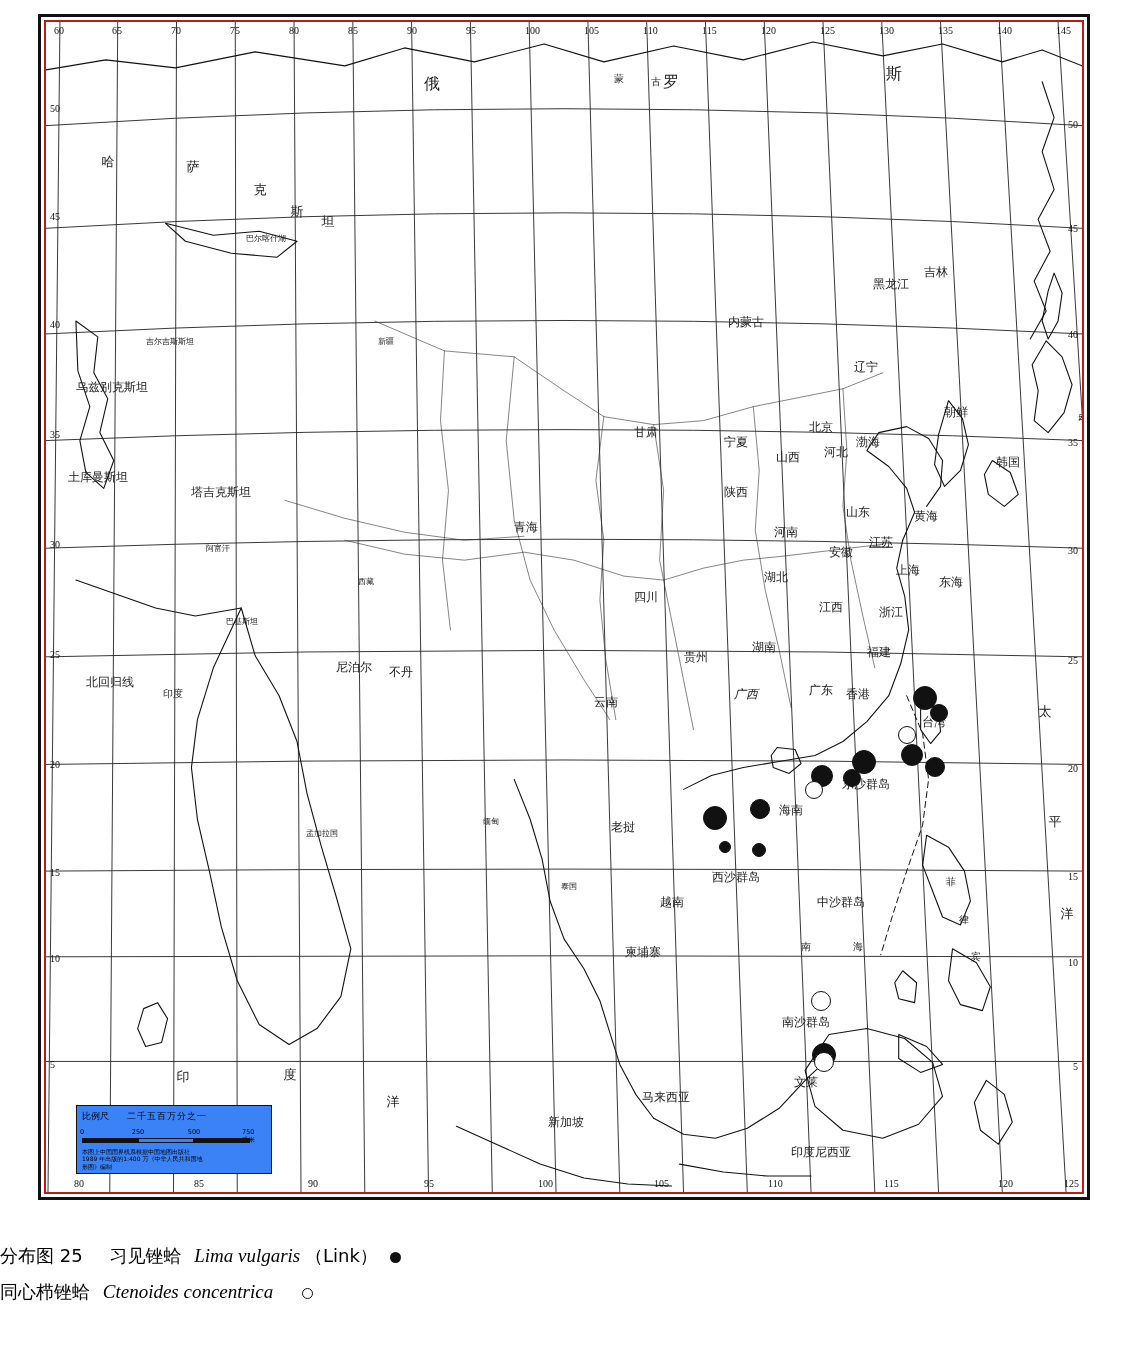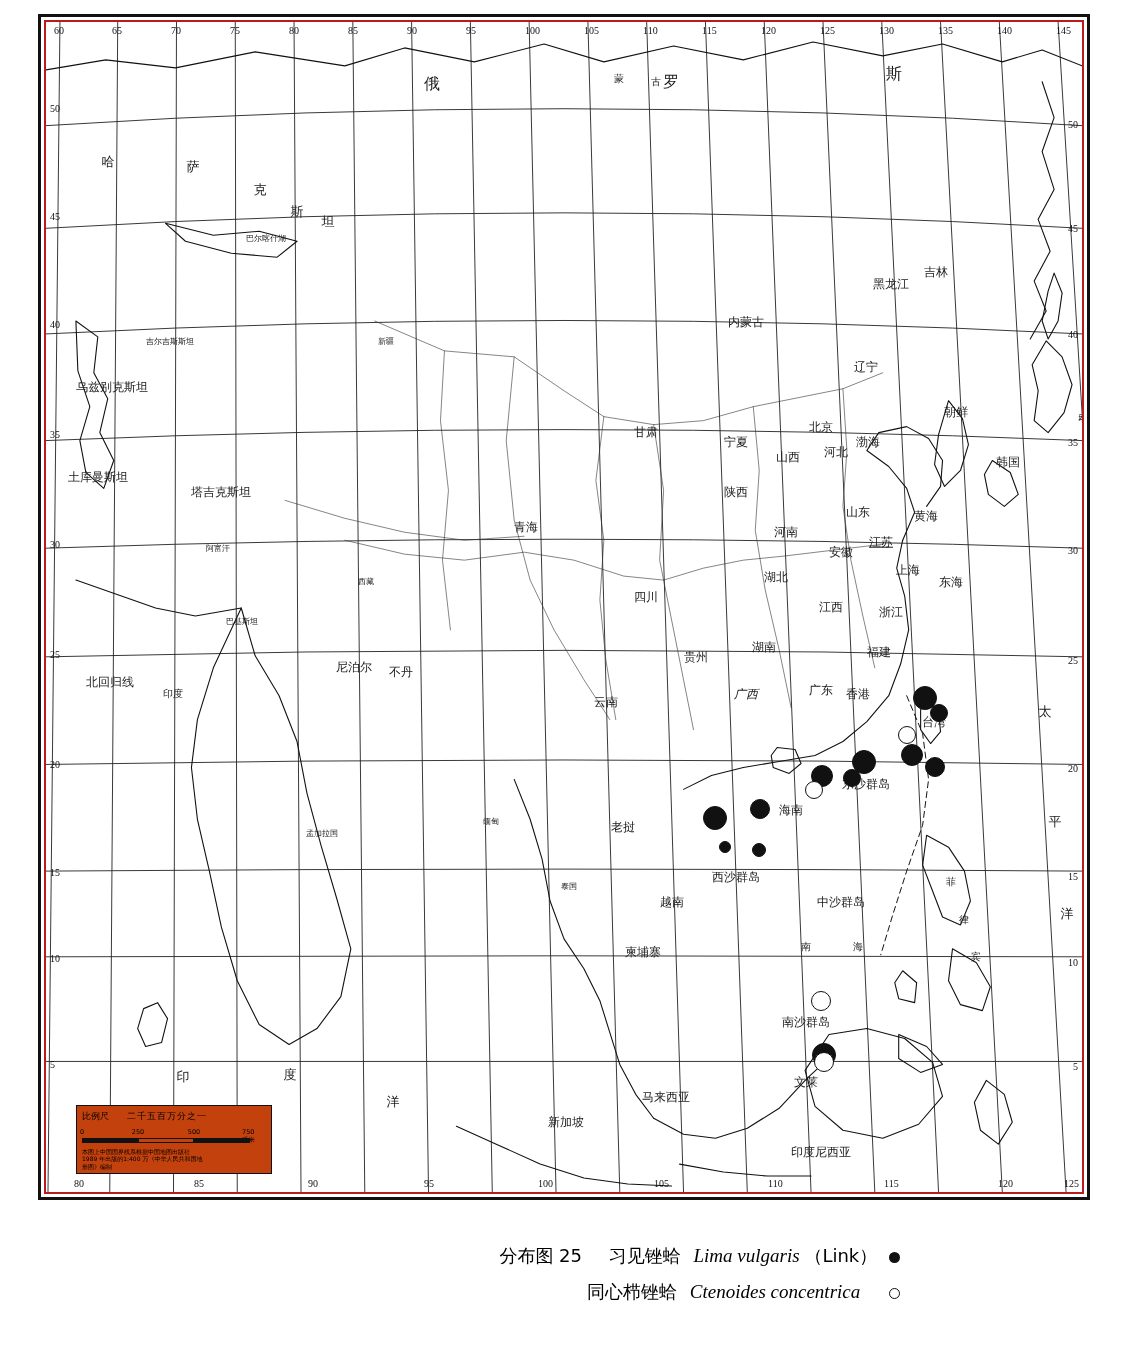--- a/index.html
+++ b/index.html
@@ -98,21 +98,21 @@
     border: 1.6px solid #111;
   }
 
   
   #scale-box {
     position: absolute;
     left: 30px;
     bottom: 18px;
     width: 196px;
     border: 1px solid #111;
-    background: #c2410c;
+    background: #3b82f6;
     padding: 4px 5px 3px 5px;
     box-sizing: border-box;
   }
   #scale-box .sb-row1 {
     display: flex;
     align-items: baseline;
     gap: 18px;
     font-size: 9px;
     font-family: "DejaVu Sans", sans-serif;
   }
@@ -155,21 +155,21 @@
     font-family: "DejaVu Sans", sans-serif;
     line-height: 1.25;
   }
 
   
   #caption {
     position: absolute;
     left: 0;
     top: 1238px;
     width: 900px;
-    text-align: right;
+    text-align: left;
   }
   .cap-line {
     font-size: 19px;
     font-family: "Liberation Serif", serif;
     line-height: 1.9;
     white-space: nowrap;
   }
   .cap-cn { font-family: "DejaVu Sans", sans-serif; font-size: 18px; }
   .cap-it { font-style: italic; }
   .cap-sym-filled {

